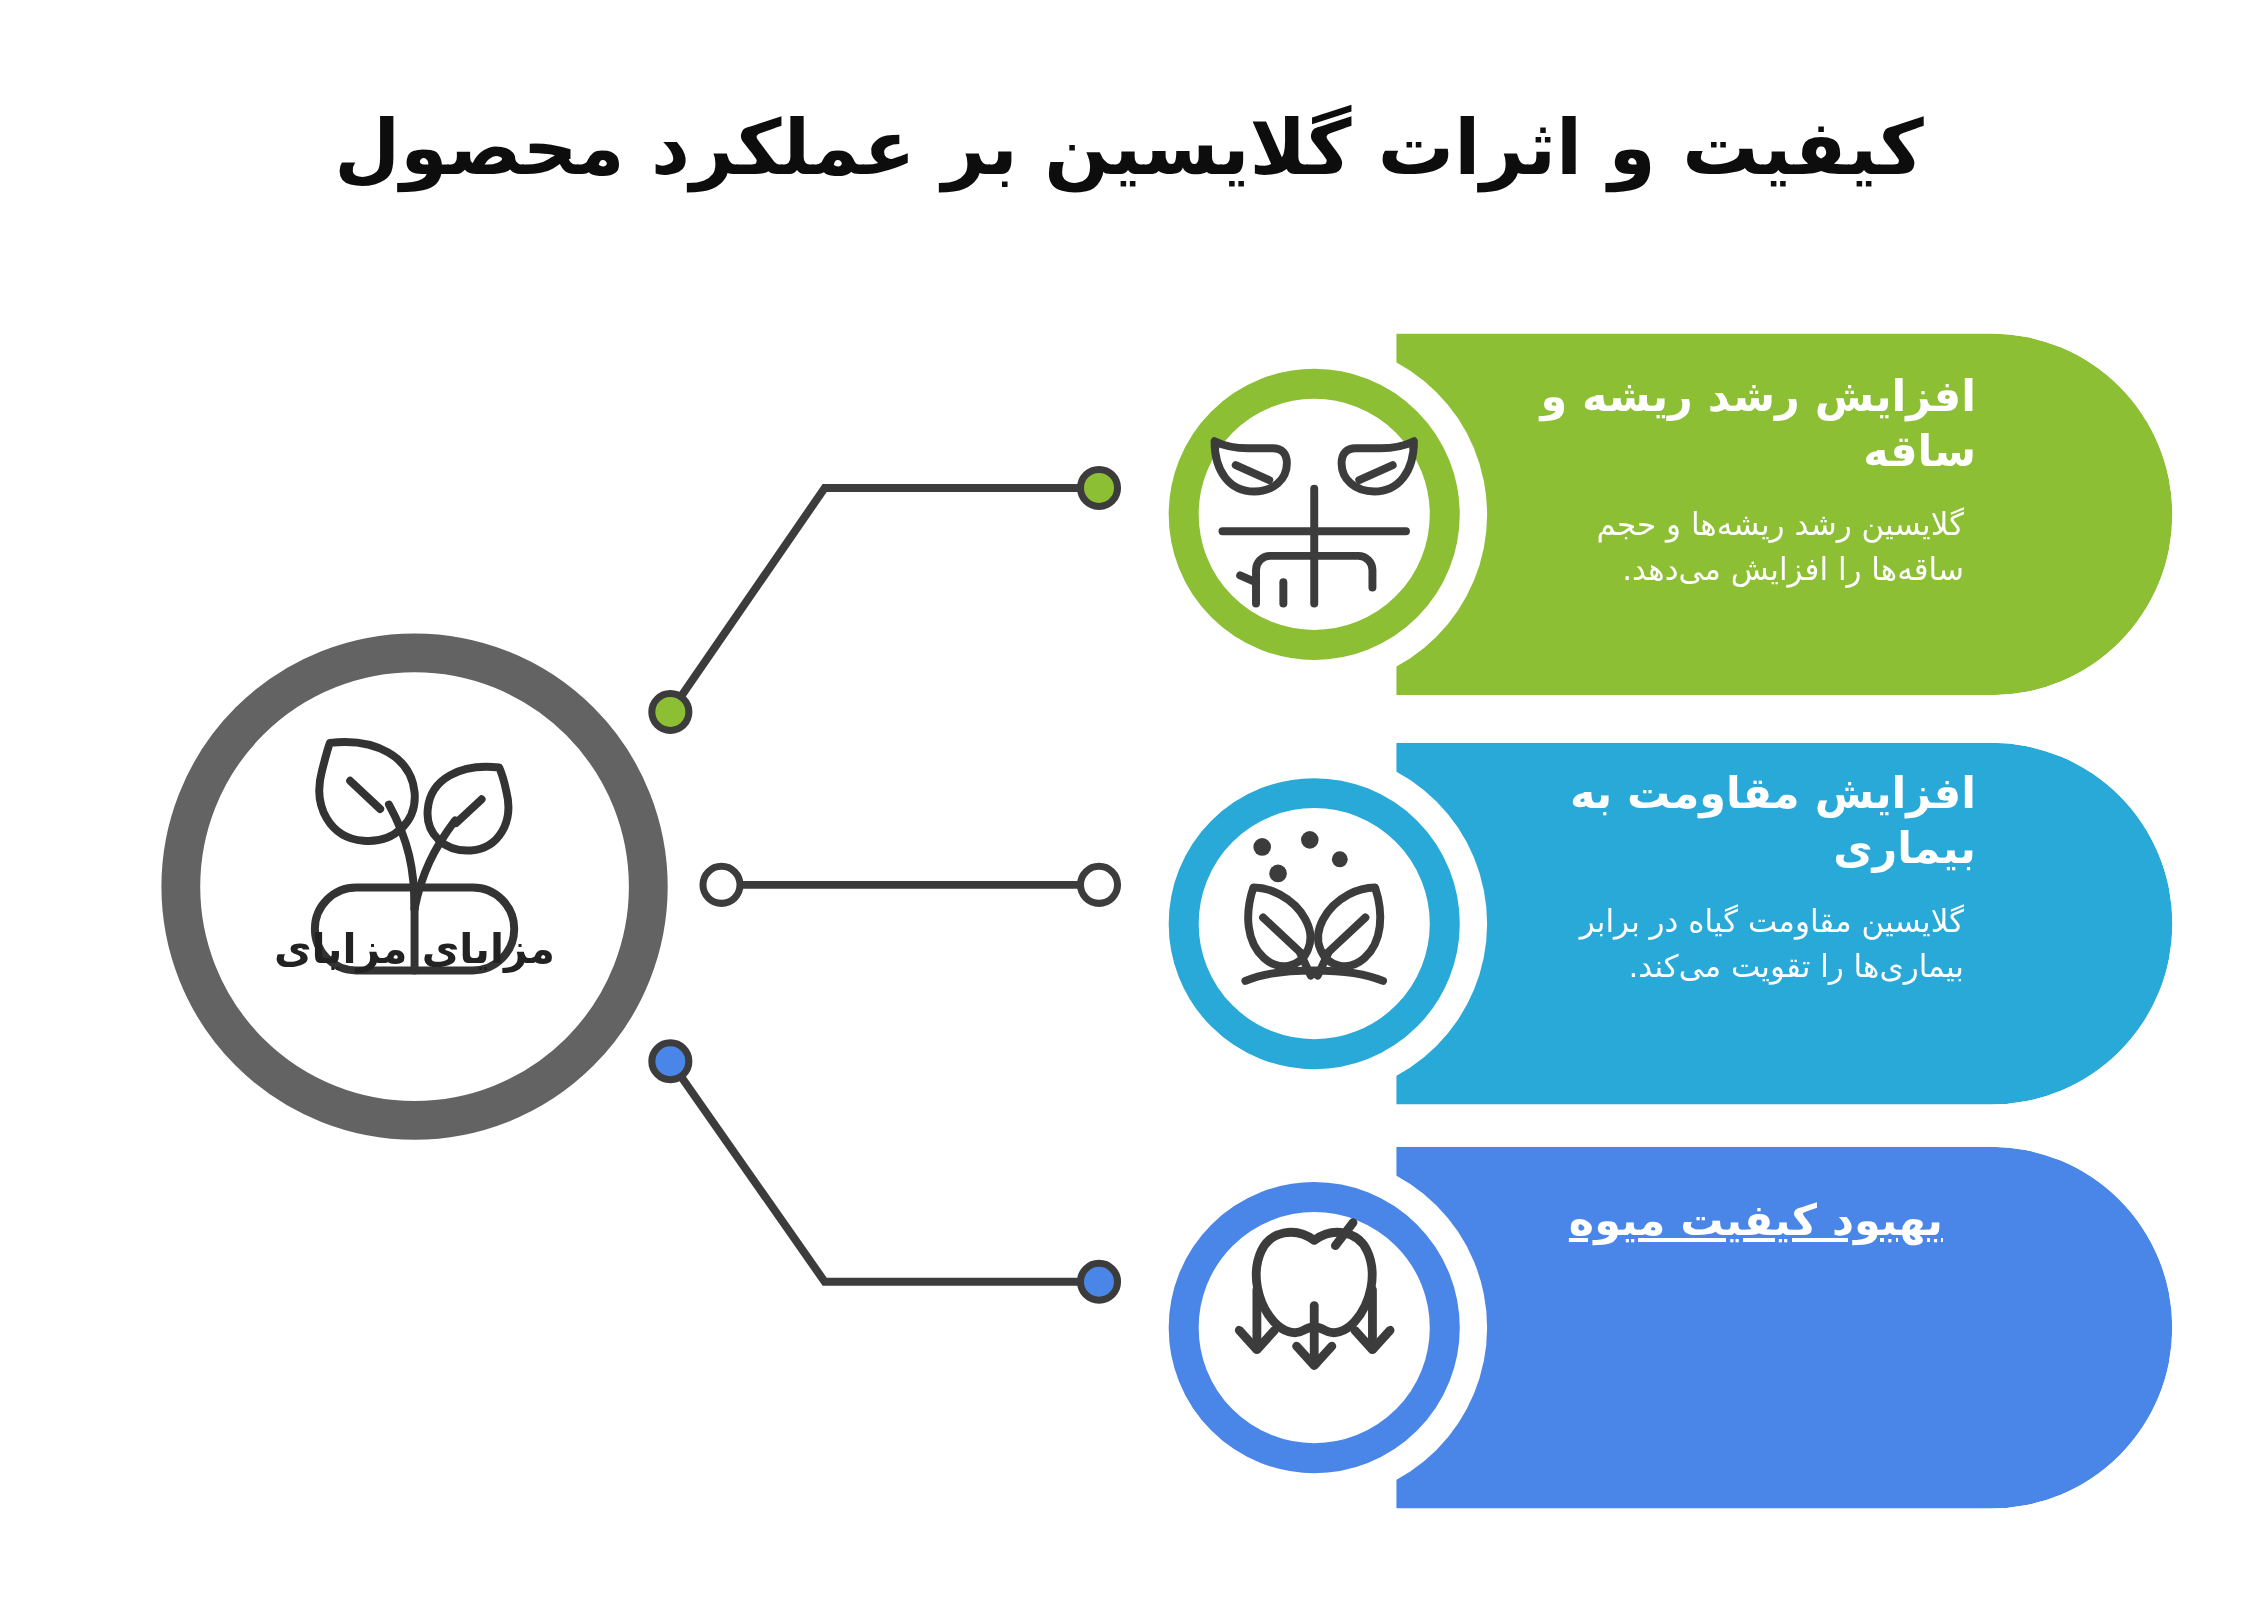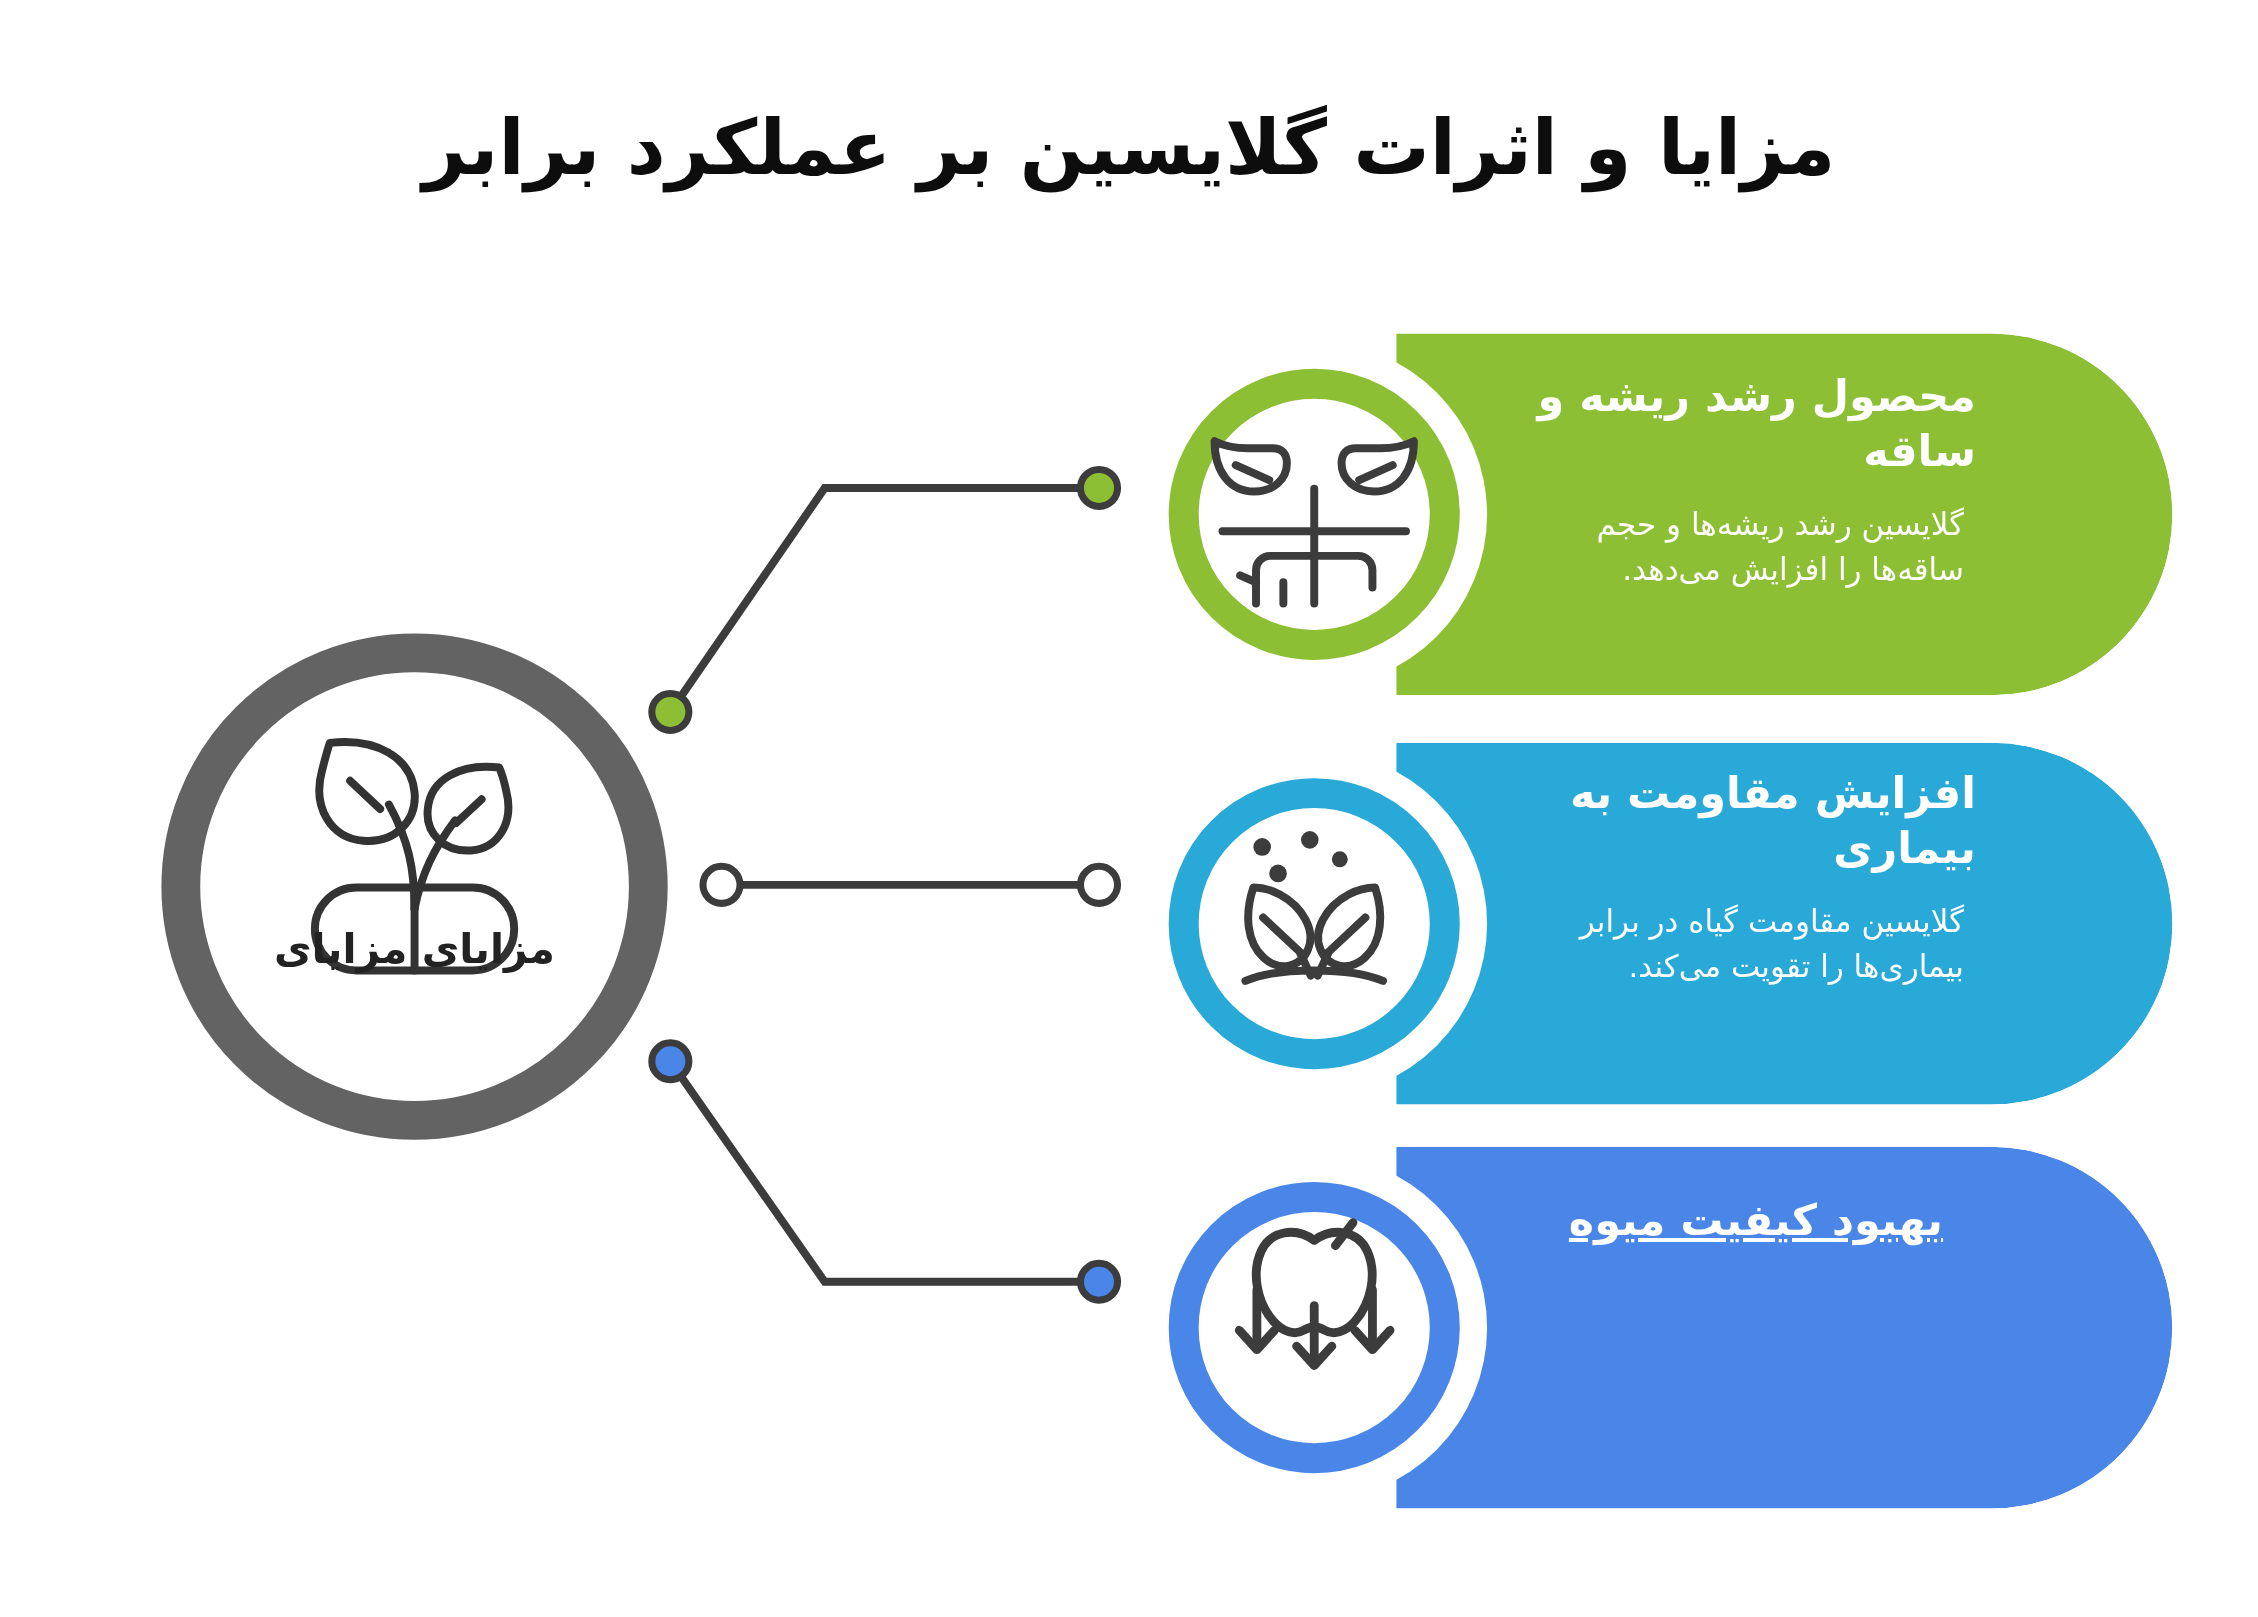--- a/index.html
+++ b/index.html
@@ -48,21 +48,21 @@
   .card-body{
     font-size:31px;font-weight:normal;line-height:1.45;
     margin:12px;
   }
 </style>
 </head>
 <body>
 
 <div id="stage">
 
-  <div class="title">مزایا و اثرات گلایسین بر عملکرد برابر</div>
+  <div class="title">کیفیت و اثرات گلایسین بر عملکرد محصول</div>
 
   <svg id="art" viewBox="0 0 2560 1834" xmlns="http://www.w3.org/2000/svg">
 
     <defs>
 
       <clipPath id="clip-card1">
         <path d="M1583,378 H2258 A205,205 0 0 1 2258,788 H1583 Z"></path>
       </clipPath>
       <clipPath id="clip-card2">
         <path d="M1583,842 H2258 A205,205 0 0 1 2258,1252 H1583 Z"></path>
@@ -199,21 +199,21 @@
       <path d="M1490,1480 v66"></path>
       <path d="M1470,1526 l20,22 l20,-22"></path>
       <path d="M1556,1462 v66"></path>
       <path d="M1536,1508 l20,22 l20,-22"></path>
     </g>
   </svg>
 
   <div class="hub-label" style="left:229px; top:925px;">مزایای مزایای</div>
 
   <div class="card-text" style="left:1482px; top:369px; width:494px;">
-    <p class="card-title">محصول رشد ریشه و ساقه</p>
+    <p class="card-title">افزایش رشد ریشه و ساقه</p>
     <p class="card-body">گلایسین رشد ریشه‌ها و حجم ساقه‌ها را افزایش می‌دهد.</p>
   </div>
 
   <div class="card-text" style="left:1482px; top:766px; width:494px;">
     <p class="card-title">افزایش مقاومت به بیماری</p>
     <p class="card-body">گلایسین مقاومت گیاه در برابر بیماری‌ها را تقویت می‌کند.</p>
   </div>
 
   <div class="card-text" style="left:1449px; top:1193px; width:494px;text-decoration:underline;">
     <p class="card-title">بهبود کیفیت میوه</p>

